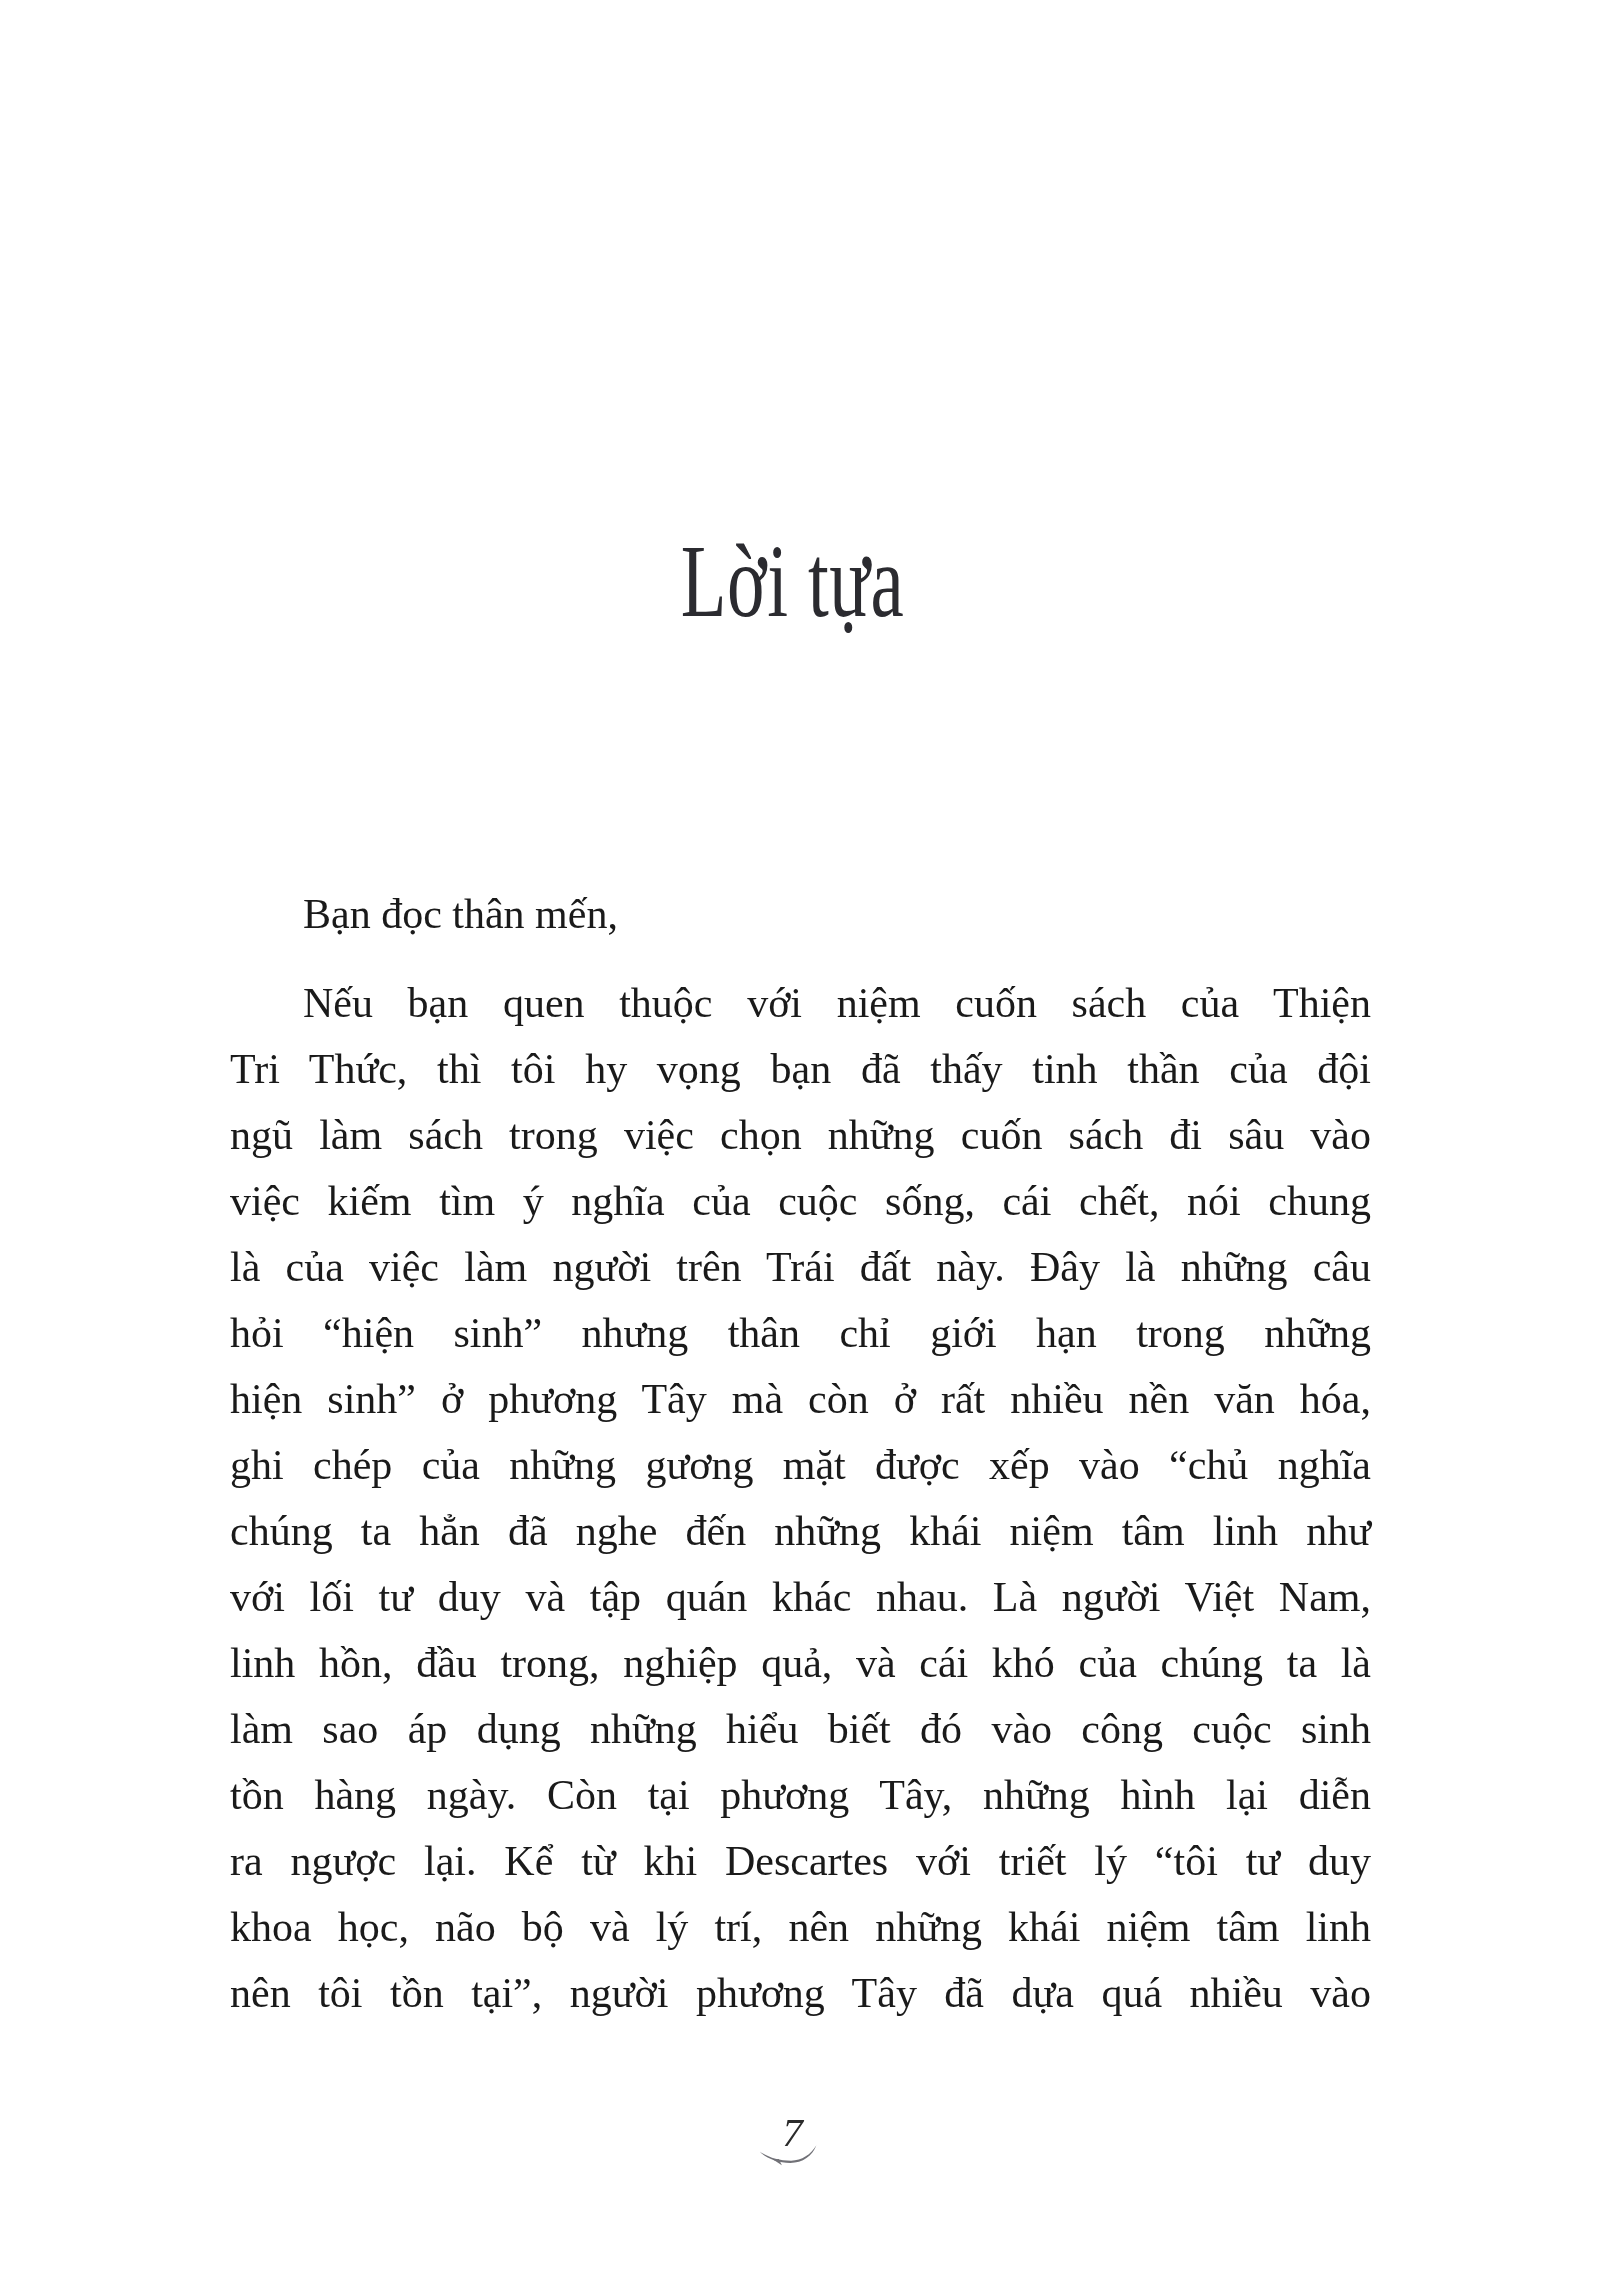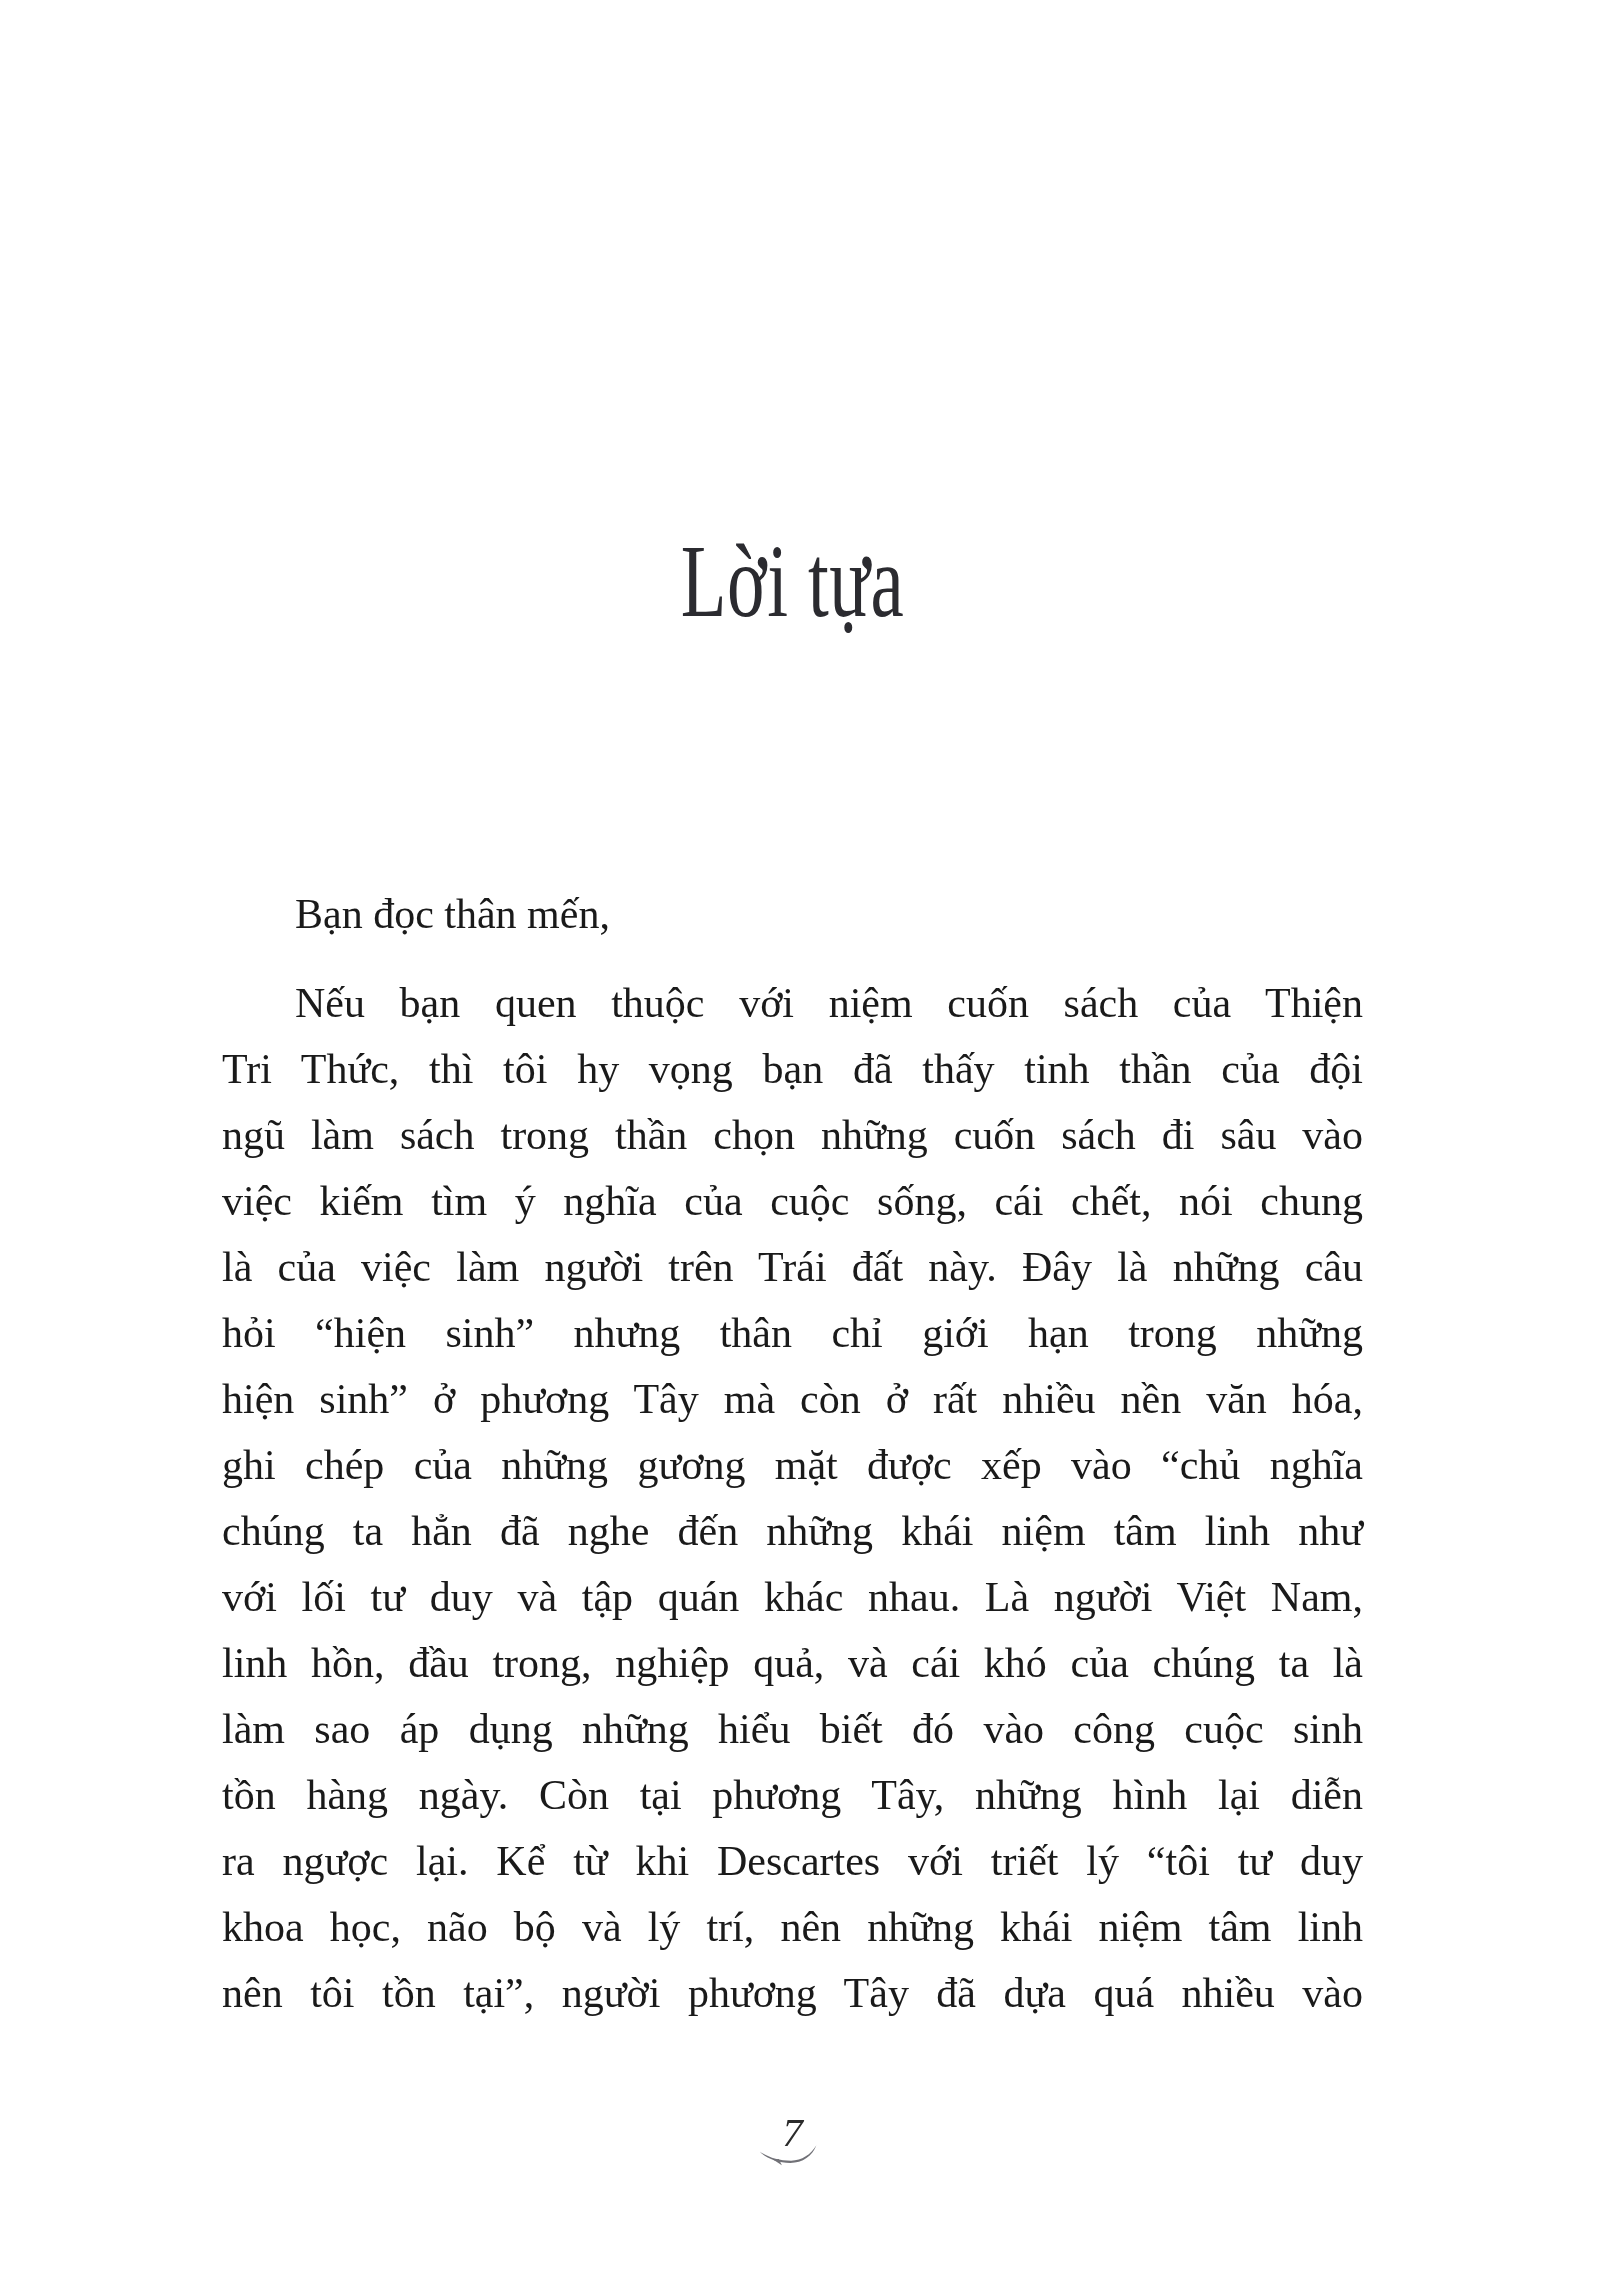--- a/index.html
+++ b/index.html
@@ -22,21 +22,21 @@
     font-size: 104px;
     line-height: 104px;
     color: #2b2b30;
     transform: scaleX(0.72);
     transform-origin: 50% 50%;
     letter-spacing: 0.8px;
     white-space: nowrap;
   }
   .body-text {
     position: absolute;
-    left: 222px; top: 881px; width: 1141px;
+    left: 230px; top: 881px; width: 1141px;
     font-family: "Liberation Serif", serif;
     font-size: 42px;
     color: #1a1a1a;
   }
   .line {
     height: 66px;
     line-height: 66px;
     text-align: justify;
     text-align-last: justify;
     white-space: normal;
@@ -71,21 +71,21 @@
 <body>
 
 <div class="page">
 
   <div class="chapter-title">Lời tựa</div>
 
   <div class="body-text">
     <div class="line para-end indented">Bạn đọc thân mến,</div>
     <div class="line para-start indented">Nếu bạn quen thuộc với niệm cuốn sách của Thiện</div>
     <div class="line">Tri Thức, thì tôi hy vọng bạn đã thấy tinh thần của đội</div>
-    <div class="line">ngũ làm sách trong thần chọn những cuốn sách đi sâu vào</div>
+    <div class="line">ngũ làm sách trong việc chọn những cuốn sách đi sâu vào</div>
     <div class="line">việc kiếm tìm ý nghĩa của cuộc sống, cái chết, nói chung</div>
     <div class="line">là của việc làm người trên Trái đất này. Đây là những câu</div>
     <div class="line">hỏi “hiện sinh” nhưng thân chỉ giới hạn trong những</div>
     <div class="line">hiện sinh” ở phương Tây mà còn ở rất nhiều nền văn hóa,</div>
     <div class="line">ghi chép của những gương mặt được xếp vào “chủ nghĩa</div>
     <div class="line">chúng ta hẳn đã nghe đến những khái niệm tâm linh như</div>
     <div class="line">với lối tư duy và tập quán khác nhau. Là người Việt Nam,</div>
     <div class="line">linh hồn, đầu trong, nghiệp quả, và cái khó của chúng ta là</div>
     <div class="line">làm sao áp dụng những hiểu biết đó vào công cuộc sinh</div>
     <div class="line">tồn hàng ngày. Còn tại phương Tây, những hình lại diễn</div>

